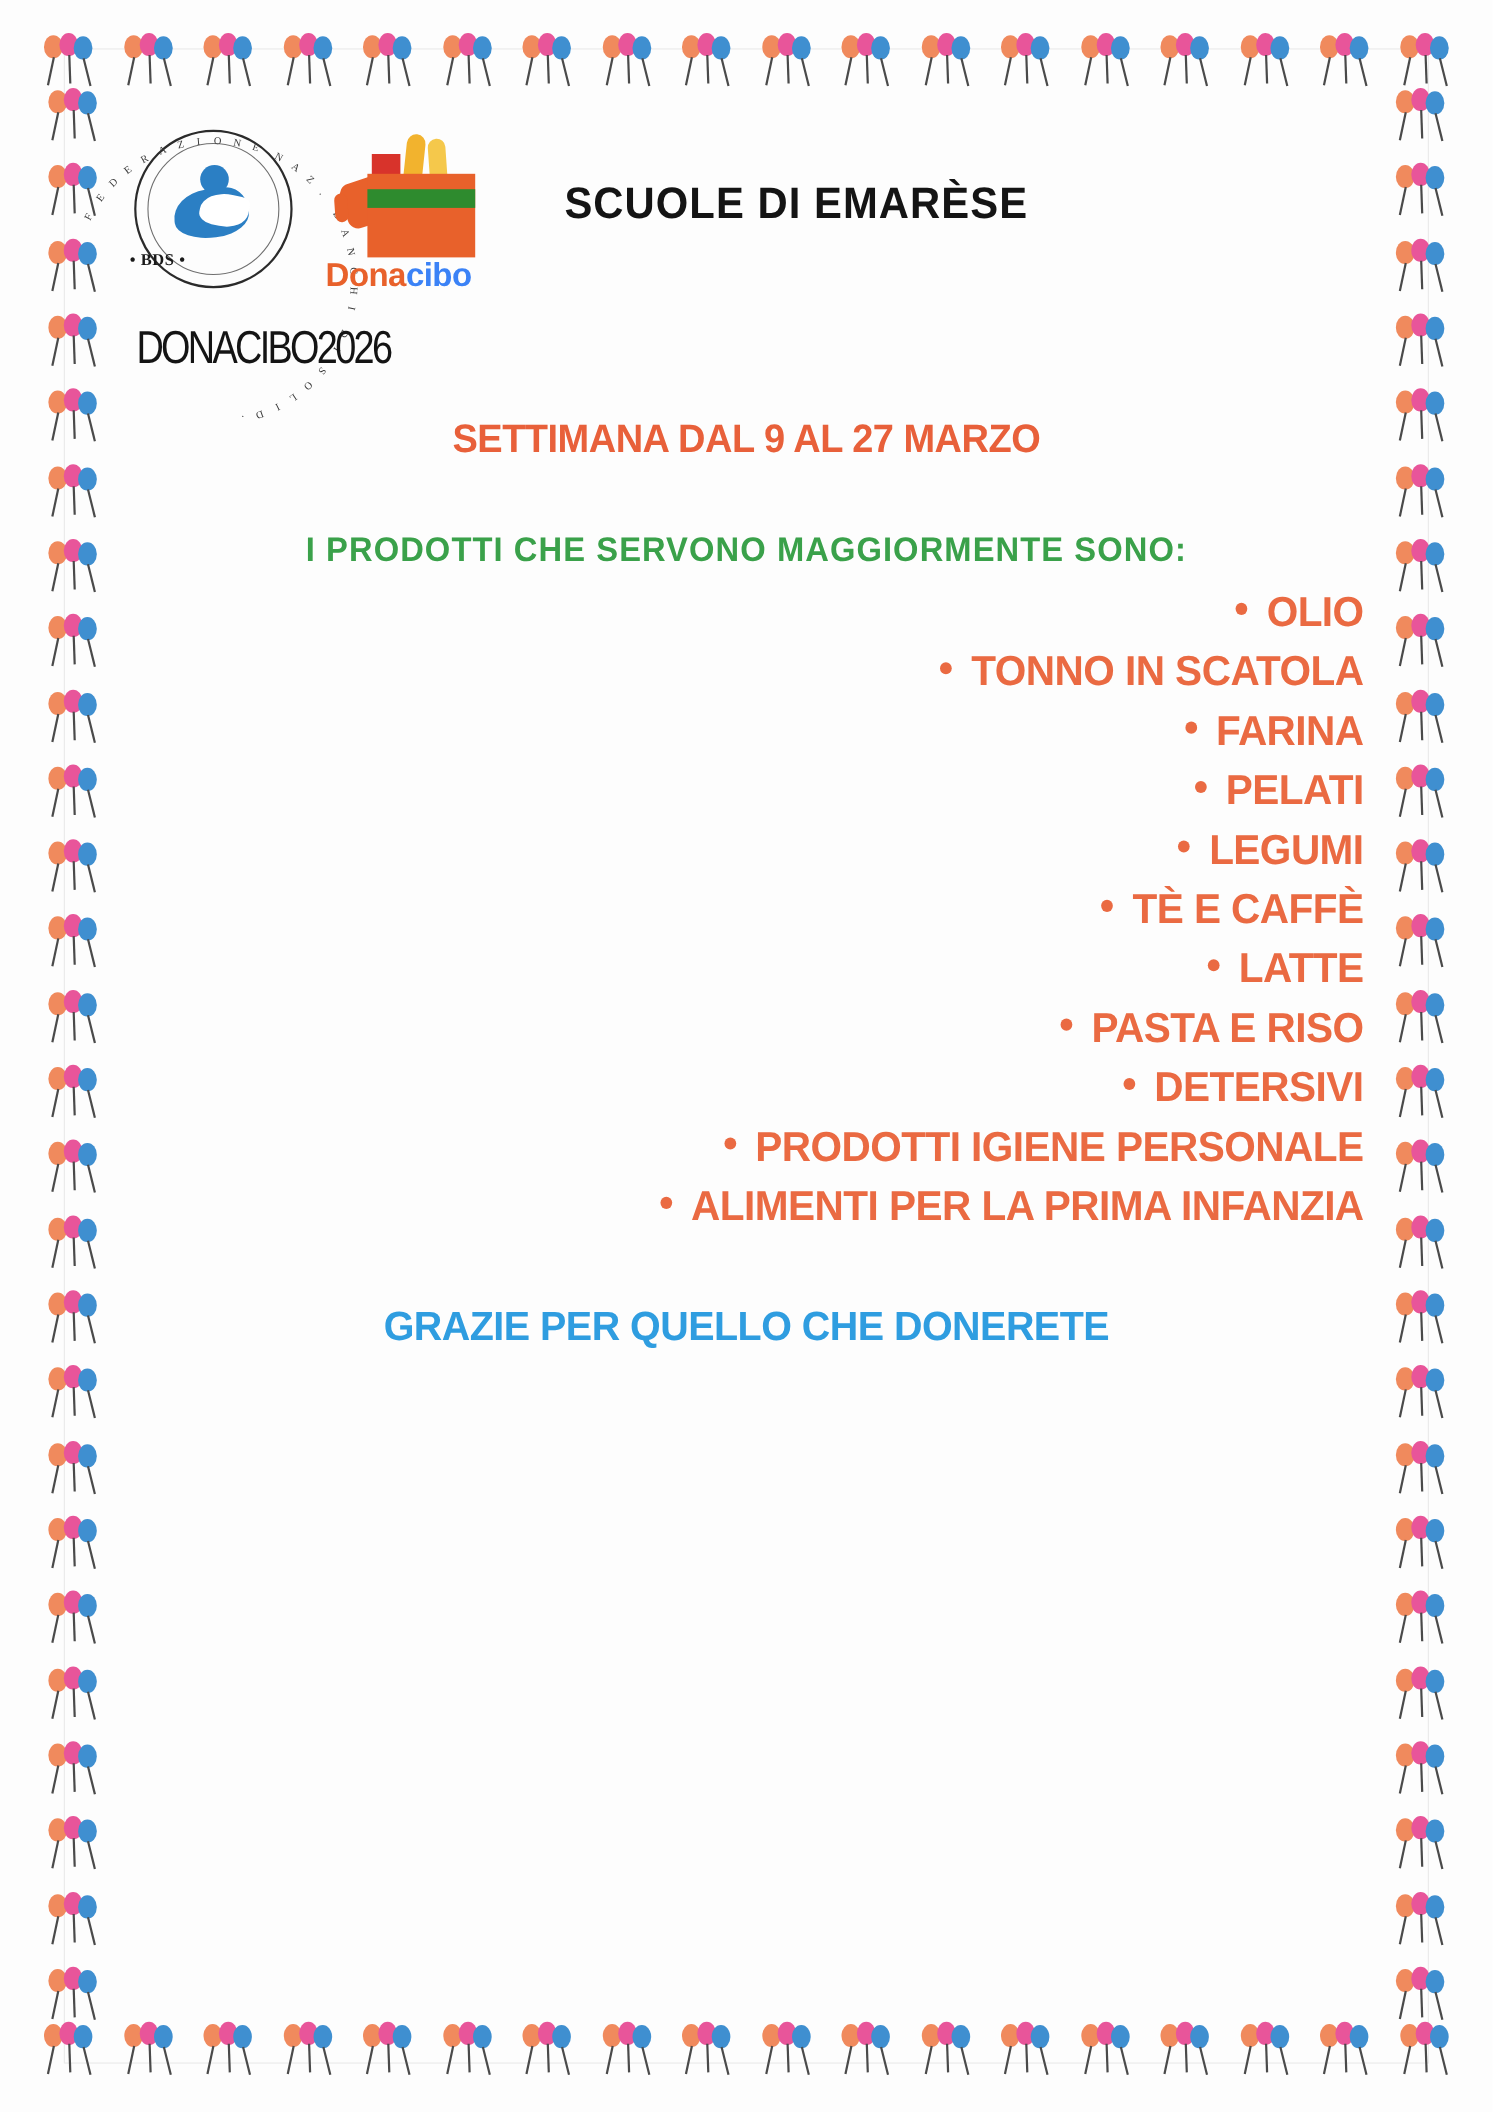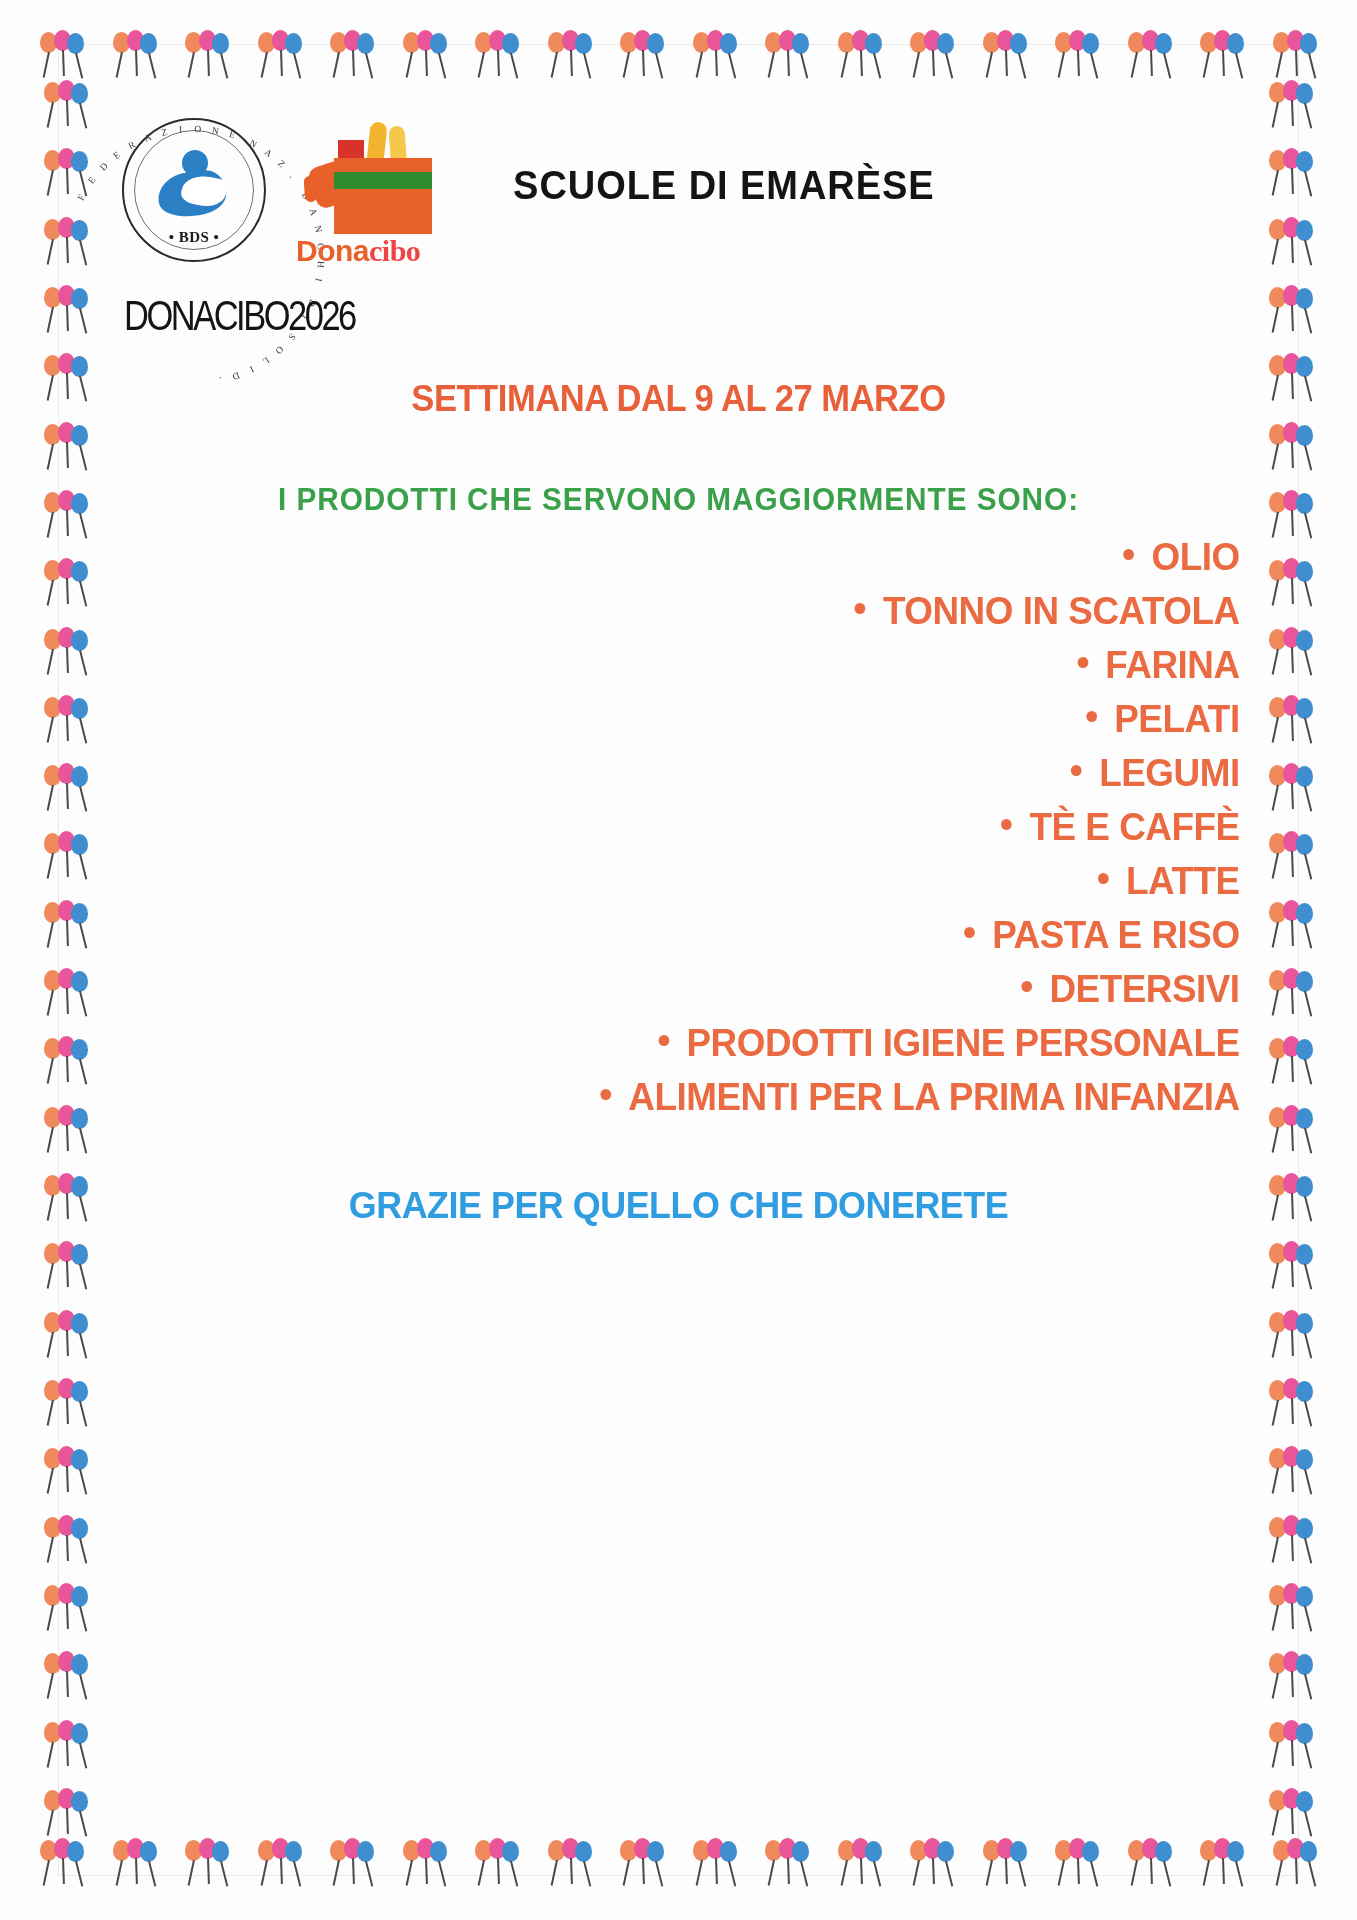--- a/index.html
+++ b/index.html
@@ -168,21 +168,20 @@
     height: 30px;
     background: #ffffff;
     border-radius: 60% 20% 54% 30%;
     transform: rotate(12deg);
   }
   .bds-label {
     position: absolute;
     left: 0;
     right: 0;
     bottom: 20px;
-    text-align: center;
     font-size: 15px;
     font-weight: bold;
     letter-spacing: .5px;
     color: #1a1a1a;
     font-family: "Liberation Serif", serif;
   }
 
   
   .dona-logo {
     position: relative;
@@ -258,21 +257,21 @@
   .dl-word {
     position: absolute;
     left: 0;
     bottom: 2px;
     font-size: 30px;
     font-weight: bold;
     letter-spacing: -.5px;
     font-family: "Liberation Sans", sans-serif;
   }
   .dl-word .d1 { color: #e8612b; }
-  .dl-word .d2 { color: #ef4444; font-family: Liberation Serif, serif; }
+  .dl-word .d2 { color: #3b82f6; }
 
   .school-title {
     font-size: 40px;
     font-weight: bold;
     letter-spacing: 1px;
     color: #141414;
     font-family: "Liberation Sans", sans-serif;
     transform: scaleX(0.95);
     padding-bottom: 10px;
   }

